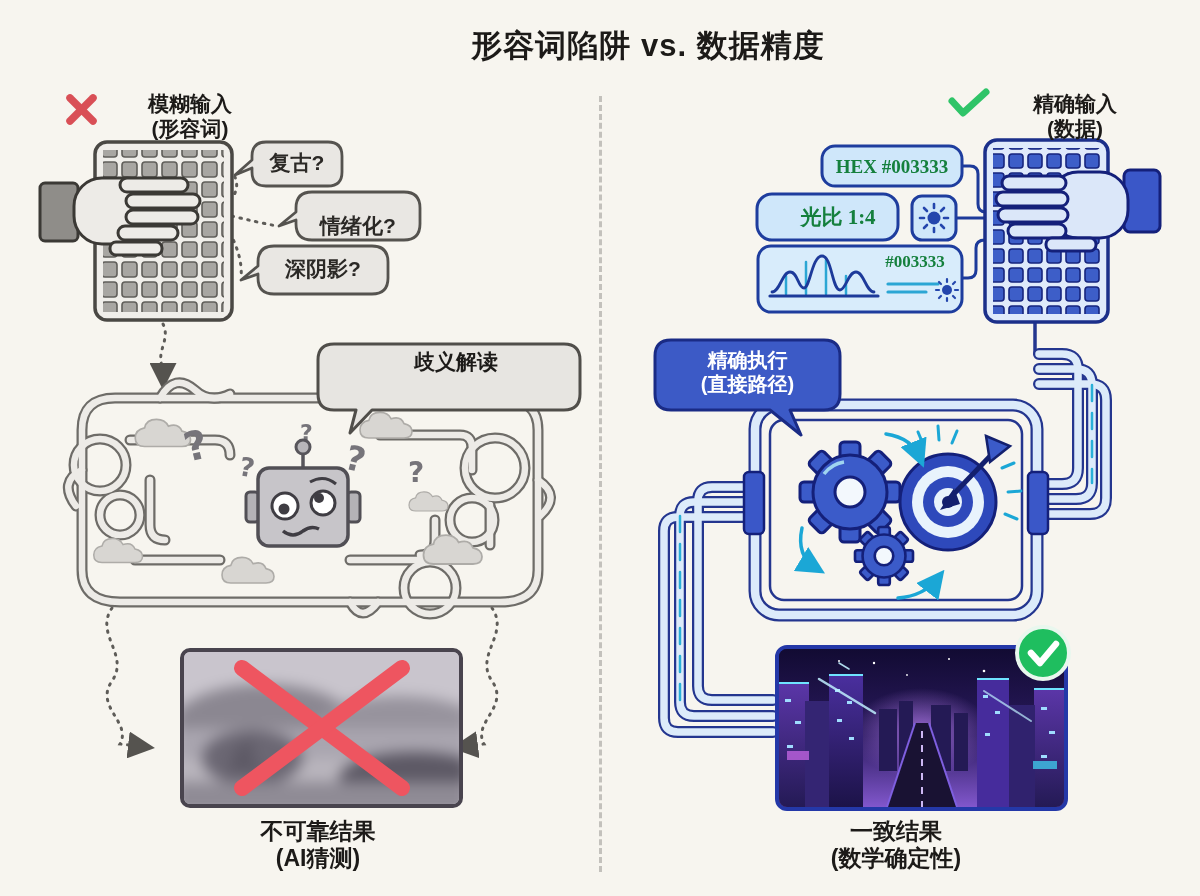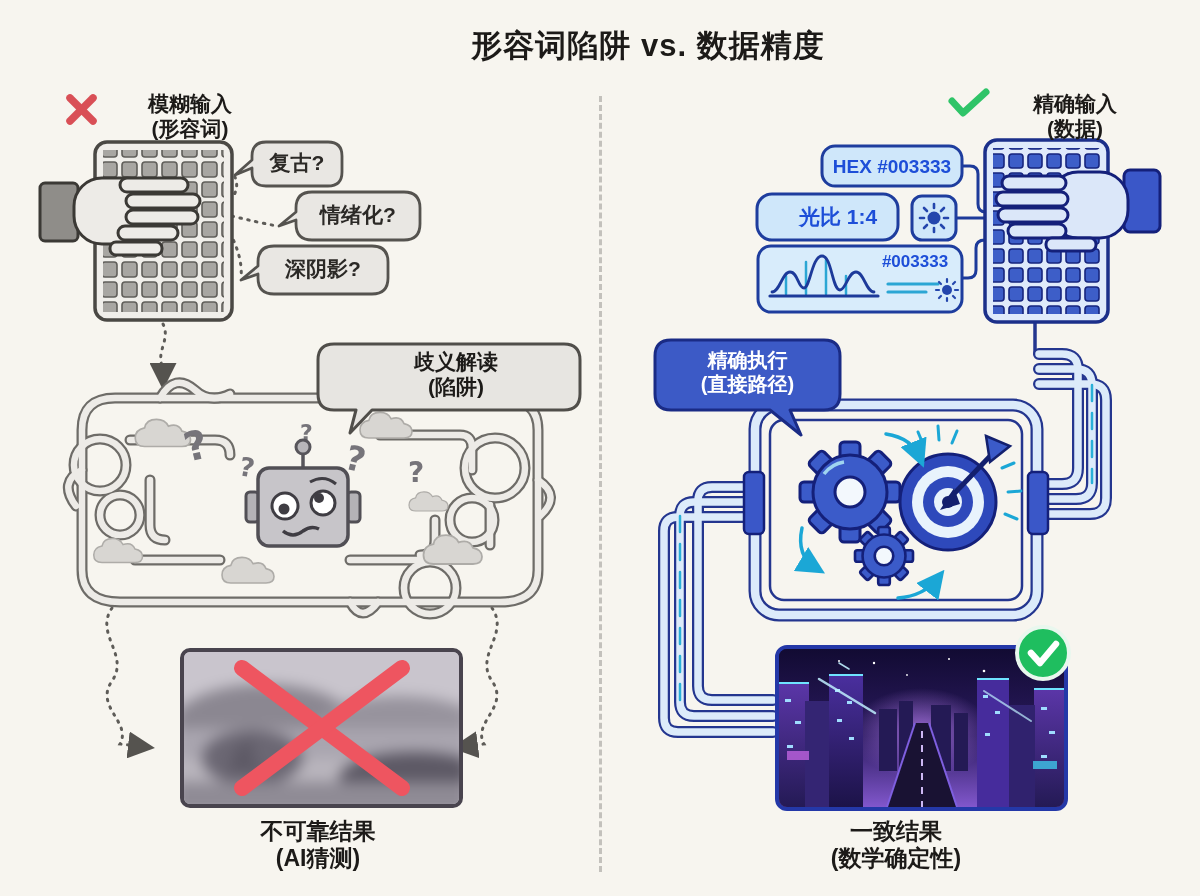--- a/index.html
+++ b/index.html
@@ -5,21 +5,21 @@
   html,body{margin:0;padding:0;}
   body{font-family:"Liberation Sans","DejaVu Sans",sans-serif;background:#e8e6e1;}
   #stage{position:relative;width:1200px;height:896px;background:#f7f5ef;overflow:hidden;}
   .abs{position:absolute;}
   .txt{position:absolute;font-weight:700;color:#1c1a18;text-align:center;line-height:1.18;}
   #divider{position:absolute;left:599px;top:96px;height:776px;width:0;border-left:3px dashed #c3c1bc;}
   #title{left:0;top:28px;width:1200px;font-size:31px;letter-spacing:1px;margin-left:48px;}
   .hdr{font-size:21px;}
   .cap{font-size:23px;text-align:center;}
   .bubble-label{font-size:21px;color:#2b2926;}
-  .pill-label{color:#1d4ed8;}
+  .pill-label{color:#15803d;font-family:Liberation Serif, serif;}
   #blurry-frame{left:180px;top:648px;width:275px;height:152px;border:4px solid #49444e;border-radius:10px;overflow:hidden;background:#cfccd2;}
   #blurry-inner{position:absolute;left:-10px;top:-10px;width:295px;height:172px;filter:blur(7px);}
   #city-frame{left:775px;top:645px;width:285px;height:158px;border:4px solid #2438a8;border-radius:12px;overflow:hidden;background:#150d38;}
   svg{display:block;}
 </style>
 </head>
 <body>
 
 <div id="stage">
 
@@ -436,26 +436,25 @@
   </svg>
 
   <div class="txt" id="title">形容词陷阱 vs. 数据精度</div>
 
   <div class="txt hdr" style="left:110px;top:92px;width:160px">
     <div>模糊输入</div>
     <div>(形容词)</div>
   </div>
 
   <div class="txt bubble-label" style="left:252px;top:151px;width:90px">复古?</div>
-  <div class="txt bubble-label" style="left:296px;top:203px;width:124px">情绪化?</div>
+  <div class="txt bubble-label" style="left:296px;top:214px;width:124px">情绪化?</div>
   <div class="txt bubble-label" style="left:258px;top:257px;width:130px">深阴影?</div>
 
   <div class="txt" style="left:318px;top:350px;width:276px;font-size:21px">
     <div>歧义解读</div>
-    <div>(陷阱)</div>
   </div>
 
   <div class="txt cap" style="left:190px;top:818px;width:256px">
     <div>不可靠结果</div>
     <div>(AI猜测)</div>
   </div>
 
   <div class="txt hdr" style="left:995px;top:92px;width:160px">
     <div>精确输入</div>
     <div>(数据)</div>

